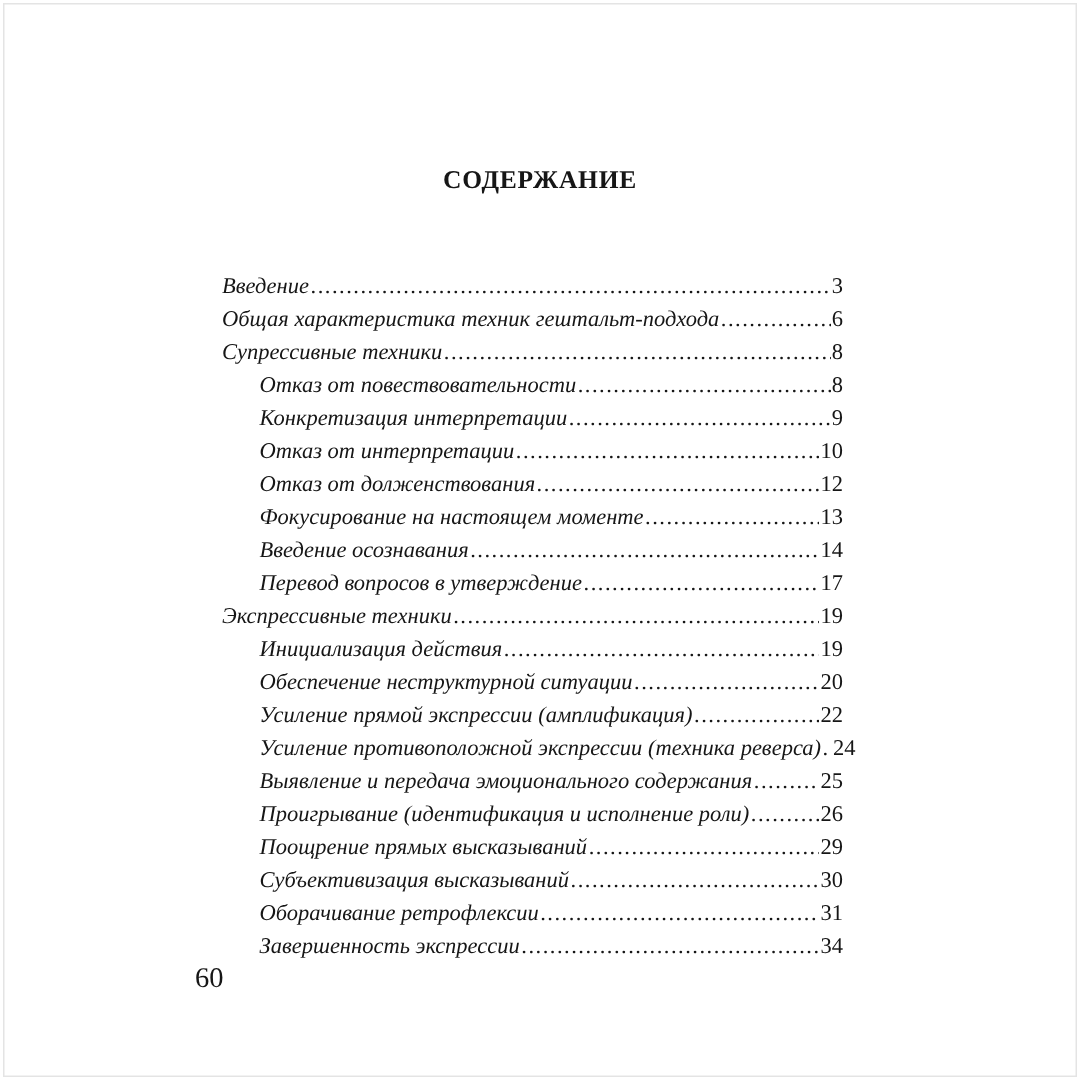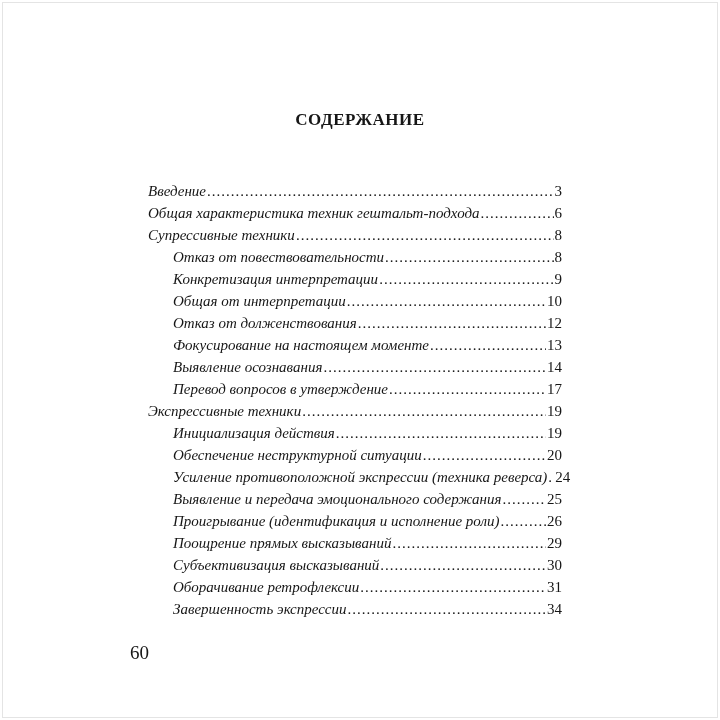--- a/index.html
+++ b/index.html
@@ -95,36 +95,36 @@
         <span class="toc-label">Отказ от повествовательности</span>
         <span class="toc-dots"></span>
         <span class="toc-page">8</span>
       </div>
       <div class="toc-row level-1">
         <span class="toc-label">Конкретизация интерпретации</span>
         <span class="toc-dots"></span>
         <span class="toc-page">9</span>
       </div>
       <div class="toc-row level-1">
-        <span class="toc-label">Общая от интерпретации</span>
+        <span class="toc-label">Отказ от интерпретации</span>
         <span class="toc-dots"></span>
         <span class="toc-page">10</span>
       </div>
       <div class="toc-row level-1">
         <span class="toc-label">Отказ от долженствования</span>
         <span class="toc-dots"></span>
         <span class="toc-page">12</span>
       </div>
       <div class="toc-row level-1">
         <span class="toc-label">Фокусирование на настоящем моменте</span>
         <span class="toc-dots"></span>
         <span class="toc-page">13</span>
       </div>
       <div class="toc-row level-1">
-        <span class="toc-label">Выявление осознавания</span>
+        <span class="toc-label">Введение осознавания</span>
         <span class="toc-dots"></span>
         <span class="toc-page">14</span>
       </div>
       <div class="toc-row level-1">
         <span class="toc-label">Перевод вопросов в утверждение</span>
         <span class="toc-dots"></span>
         <span class="toc-page">17</span>
       </div>
       <div class="toc-row level-0 italic">
         <span class="toc-label">Экспрессивные техники</span>
@@ -133,20 +133,25 @@
       </div>
       <div class="toc-row level-1">
         <span class="toc-label">Инициализация действия</span>
         <span class="toc-dots"></span>
         <span class="toc-page">19</span>
       </div>
       <div class="toc-row level-1">
         <span class="toc-label">Обеспечение неструктурной ситуации</span>
         <span class="toc-dots"></span>
         <span class="toc-page">20</span>
+      </div>
+      <div class="toc-row level-1">
+        <span class="toc-label">Усиление прямой экспрессии (амплификация)</span>
+        <span class="toc-dots"></span>
+        <span class="toc-page">22</span>
       </div>
       <div class="toc-row level-1">
         <span class="toc-label">Усиление противоположной экспрессии (техника реверса)</span>
         <span class="toc-dots"></span>
         <span class="toc-page">24</span>
       </div>
       <div class="toc-row level-1">
         <span class="toc-label">Выявление и передача эмоционального содержания</span>
         <span class="toc-dots"></span>
         <span class="toc-page">25</span>

